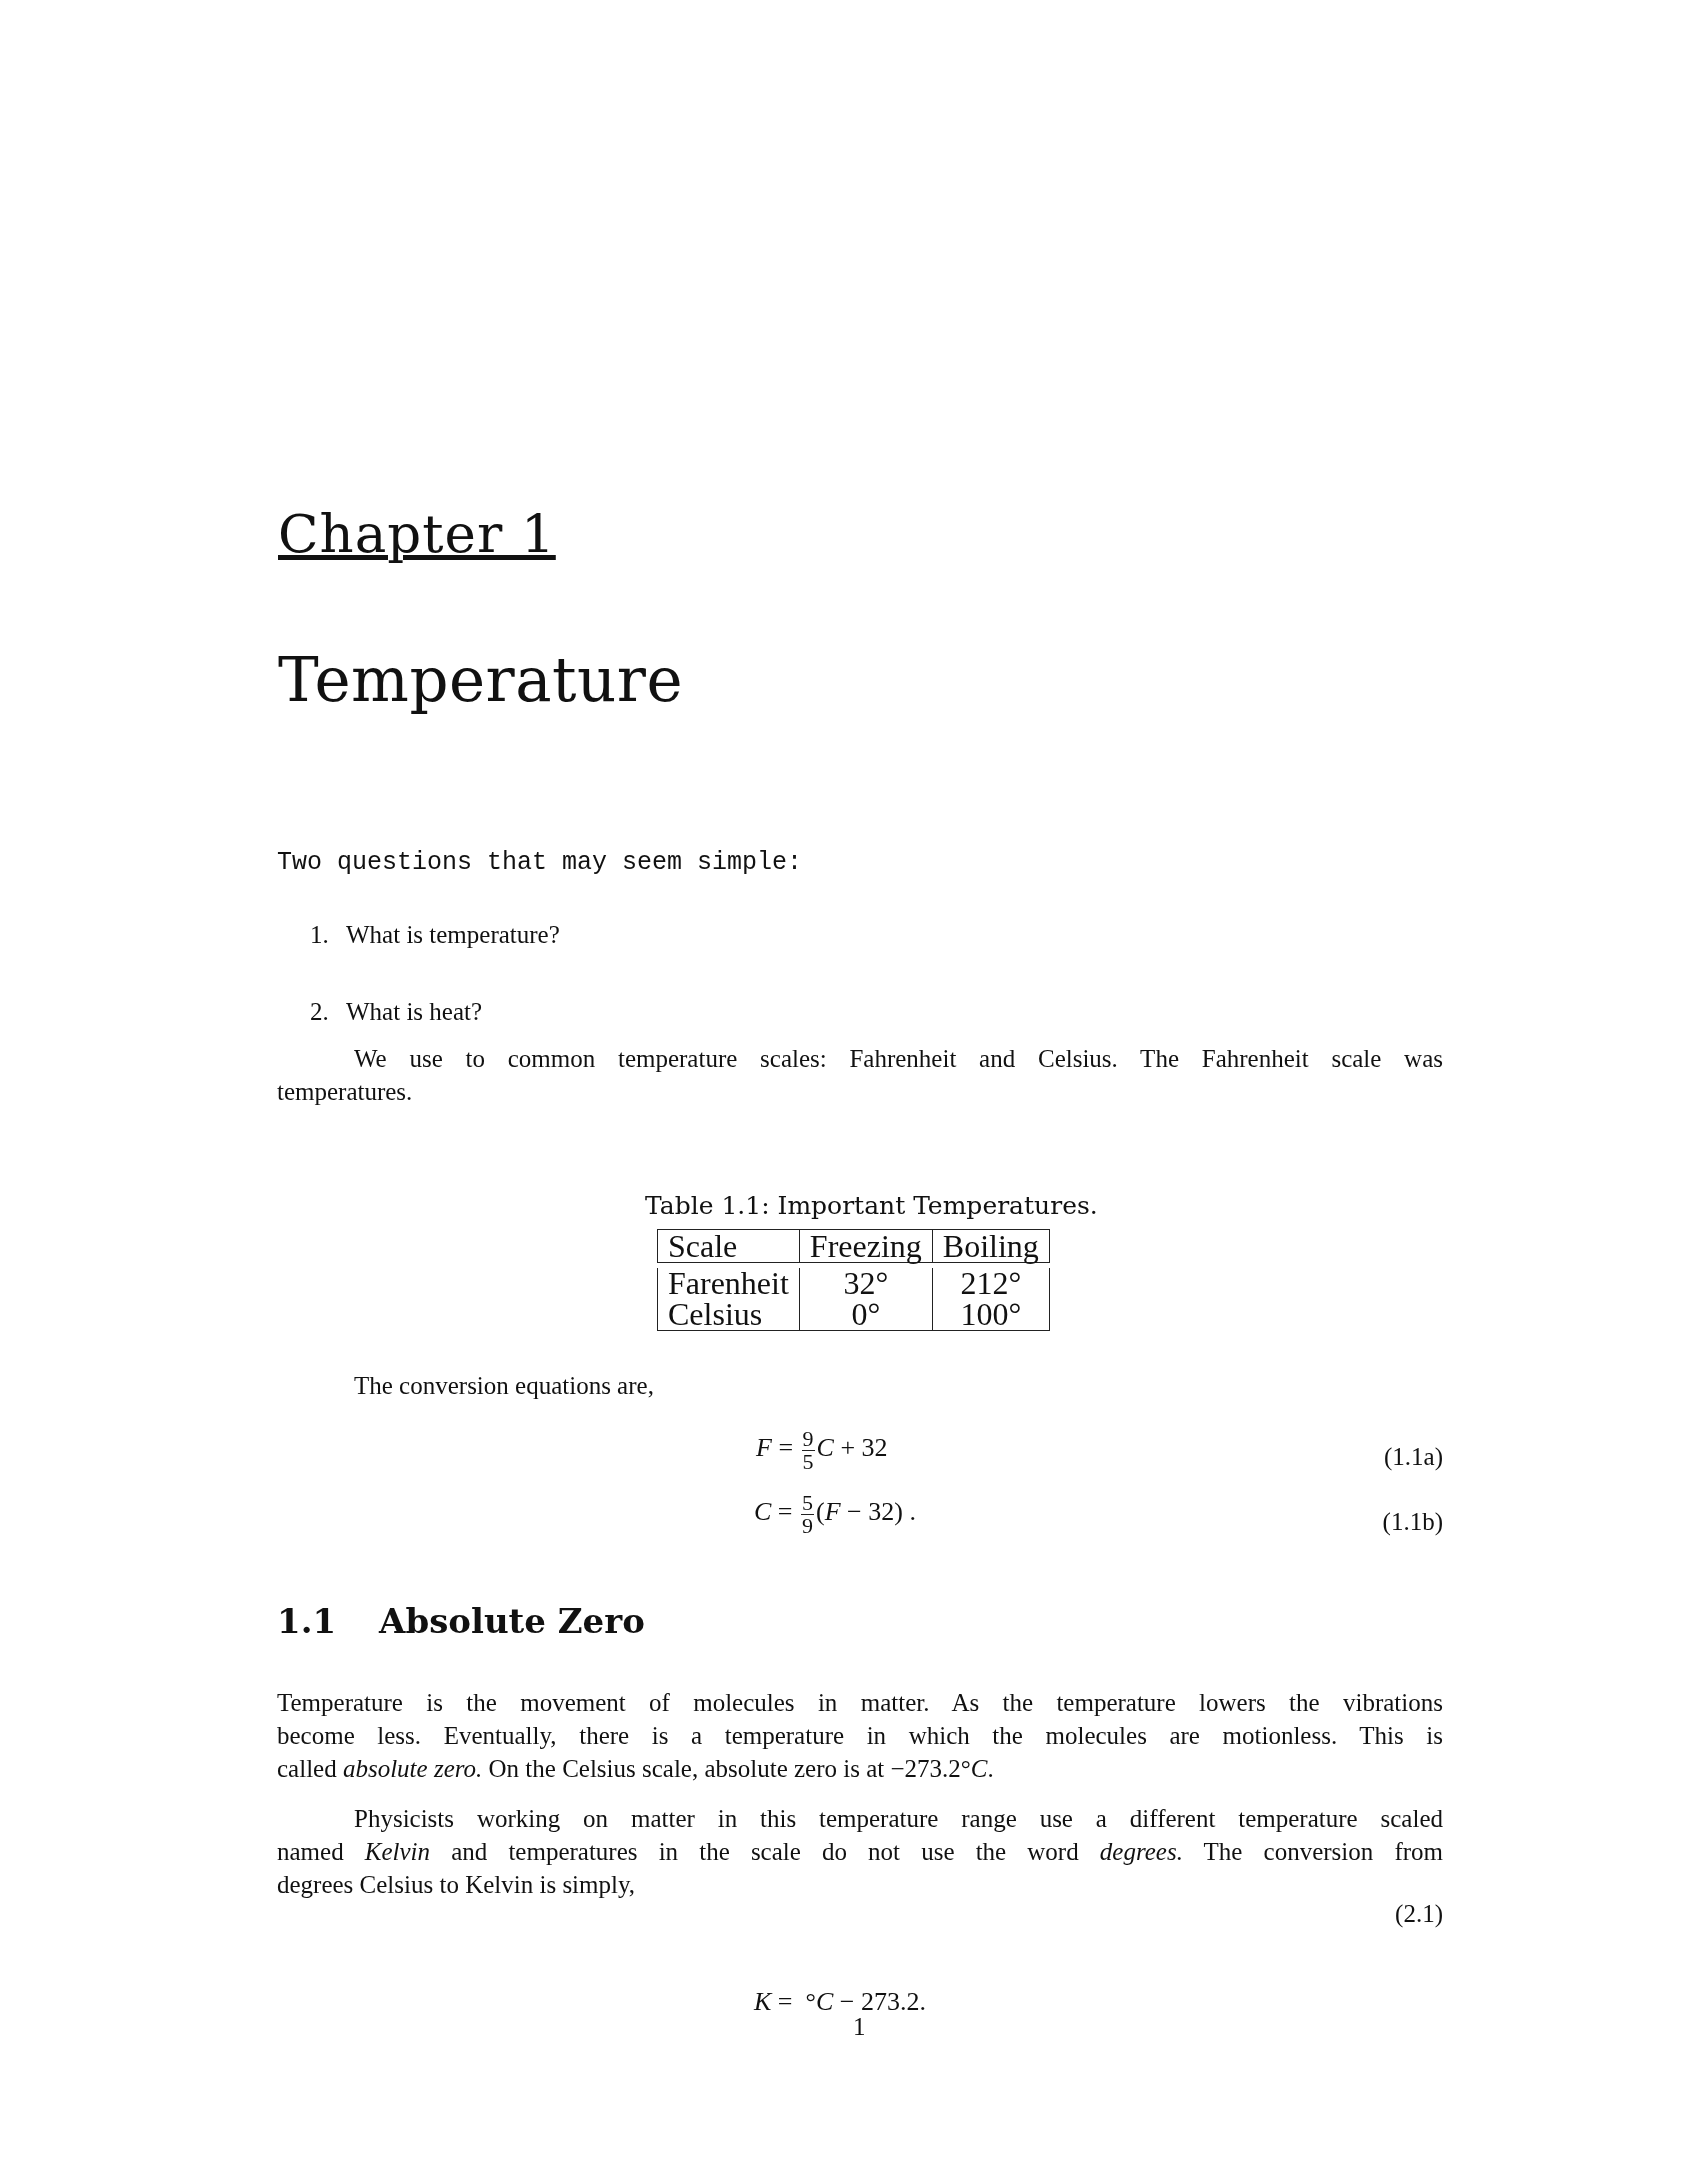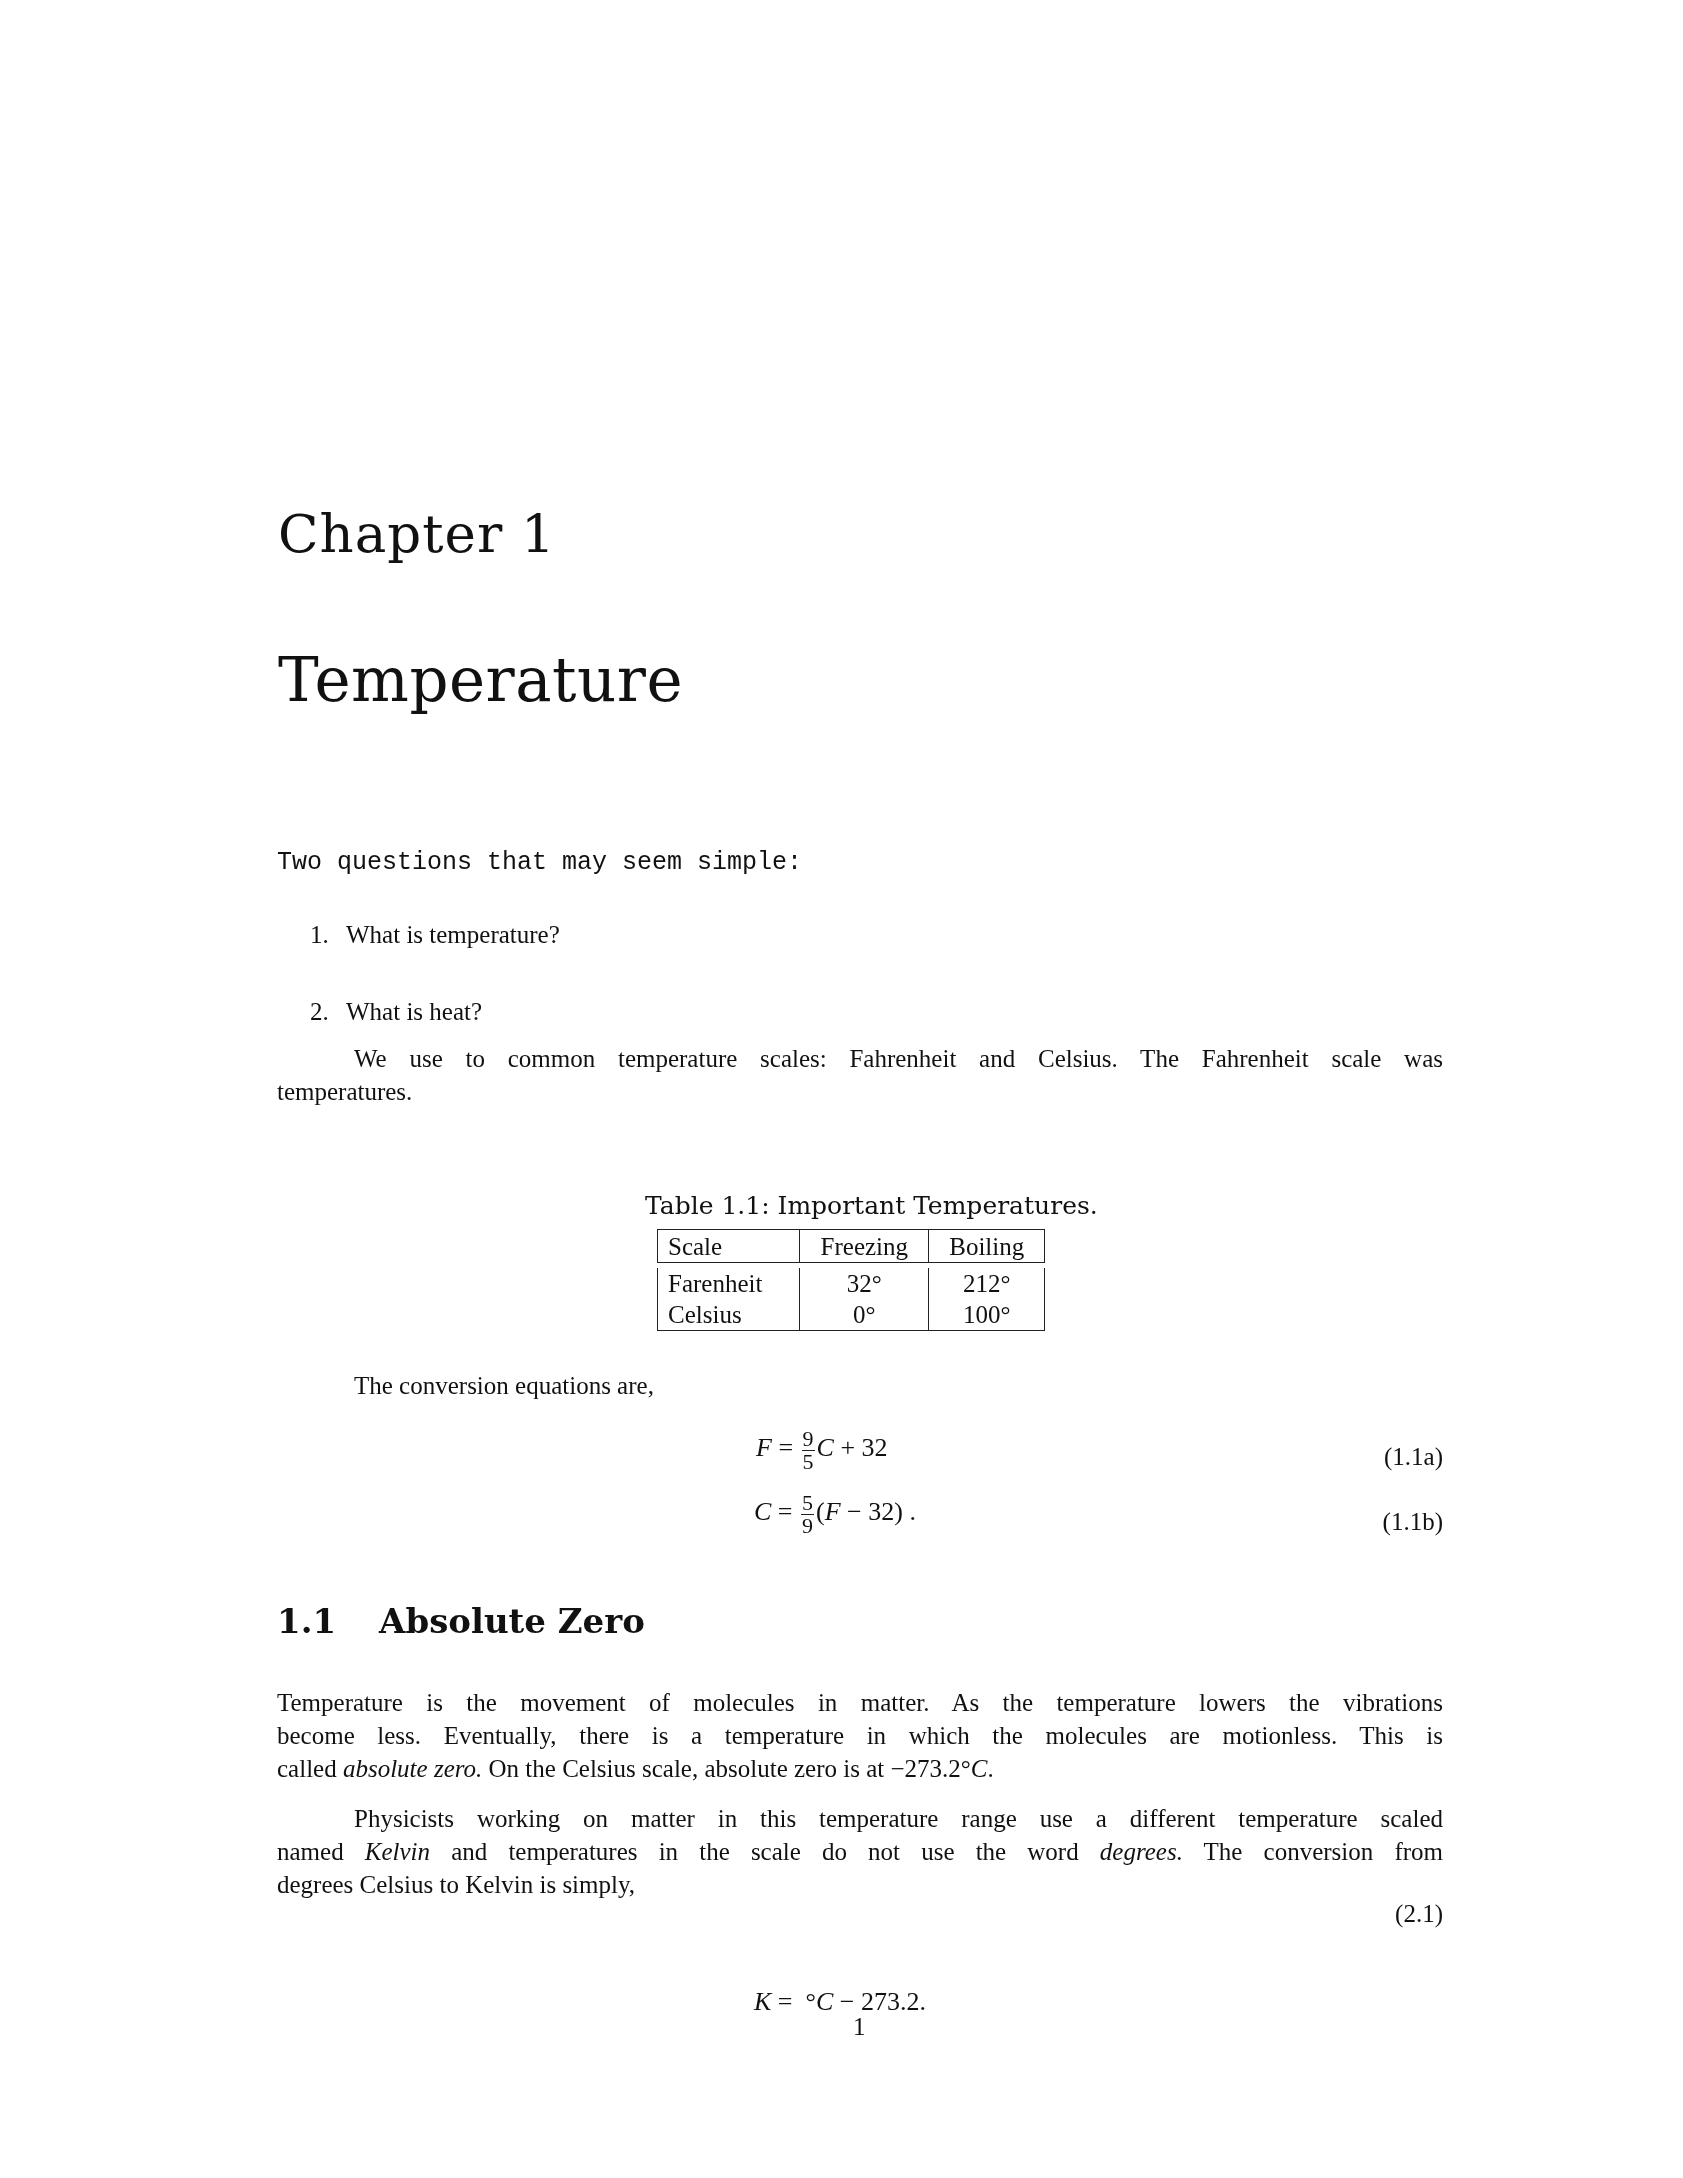--- a/index.html
+++ b/index.html
@@ -1,33 +1,33 @@
 <!DOCTYPE html>
 <html><head>
 <meta charset="utf-8">
 <style>
   html, body { margin:0; padding:0; background:#ffffff; }
   body { width:1683px; height:2178px; position:relative; overflow:hidden;
          font-family:"DejaVu Serif","Liberation Serif",serif; color:#111; }
   .abs { position:absolute; white-space:nowrap; }
   .body-text { font-family:"Liberation Serif","DejaVu Serif",serif; font-size:25px; line-height:33px; }
-  .chapter-label { font-family:"DejaVu Serif",serif; font-size:53px; left:278px; top:503px; letter-spacing:1px; }
+  .chapter-label { font-family:"DejaVu Serif",serif; font-size:53px; left:278px; top:503px; letter-spacing:1px;text-decoration:underline; }
   .chapter-title { font-family:"DejaVu Serif",serif; font-weight:normal; font-size:61px; left:278px; top:644px; letter-spacing:0.5px; }
   .section-title { font-family:"DejaVu Serif",serif; font-weight:bold; font-size:34px; left:277px; top:1601px; }
   .section-title .num { display:inline-block; width:102px; }
   .para { position:absolute; left:277px; width:1166px; text-align:justify; }
   .para .line { display:block; height:33px; white-space:nowrap; text-align:justify; text-align-last:justify; }
   .para .line.last { text-align-last:left; }
   .indent { padding-left:77px; }
   em { font-style:italic; }
   .list-item { position:absolute; left:310px; }
   .list-item .num { display:inline-block; width:36px; }
   
   .caption { position:absolute; left:645px; top:1191px; font-size:25px; }
-  .tbl { position:absolute; left:657px; top:1229px; width:388px; border-collapse:collapse; font-family:"Liberation Serif","DejaVu Serif",serif; font-size:25px; }
+  .tbl { position:absolute; left:657px; top:1229px; width:388px; border-collapse:collapse; font-family:"Liberation Serif","DejaVu Serif",serif; font-size:32px; }
   .tbl td, .tbl th { font-weight:normal; border-left:1.5px solid #222; border-right:1.5px solid #222; padding:0 10px; line-height:31px; }
   .tbl thead tr th { border-top:1.5px solid #222; border-bottom:1.5px solid #222; height:32px; }
   .tbl tbody tr:first-child td { border-top:1.5px solid #222; }
   .tbl tbody tr:last-child td { border-bottom:1.5px solid #222; }
   .tbl .spacer td { height:5px; padding:0; border-left:none; border-right:none; line-height:5px; }
   .tbl .c1 { text-align:left; width:126px; }
   .tbl .c2 { text-align:center; width:112px; }
   .tbl .c3 { text-align:center; width:98px; }
   
   .eq { position:absolute; font-family:"Liberation Serif","DejaVu Serif",serif; font-size:26px; }

